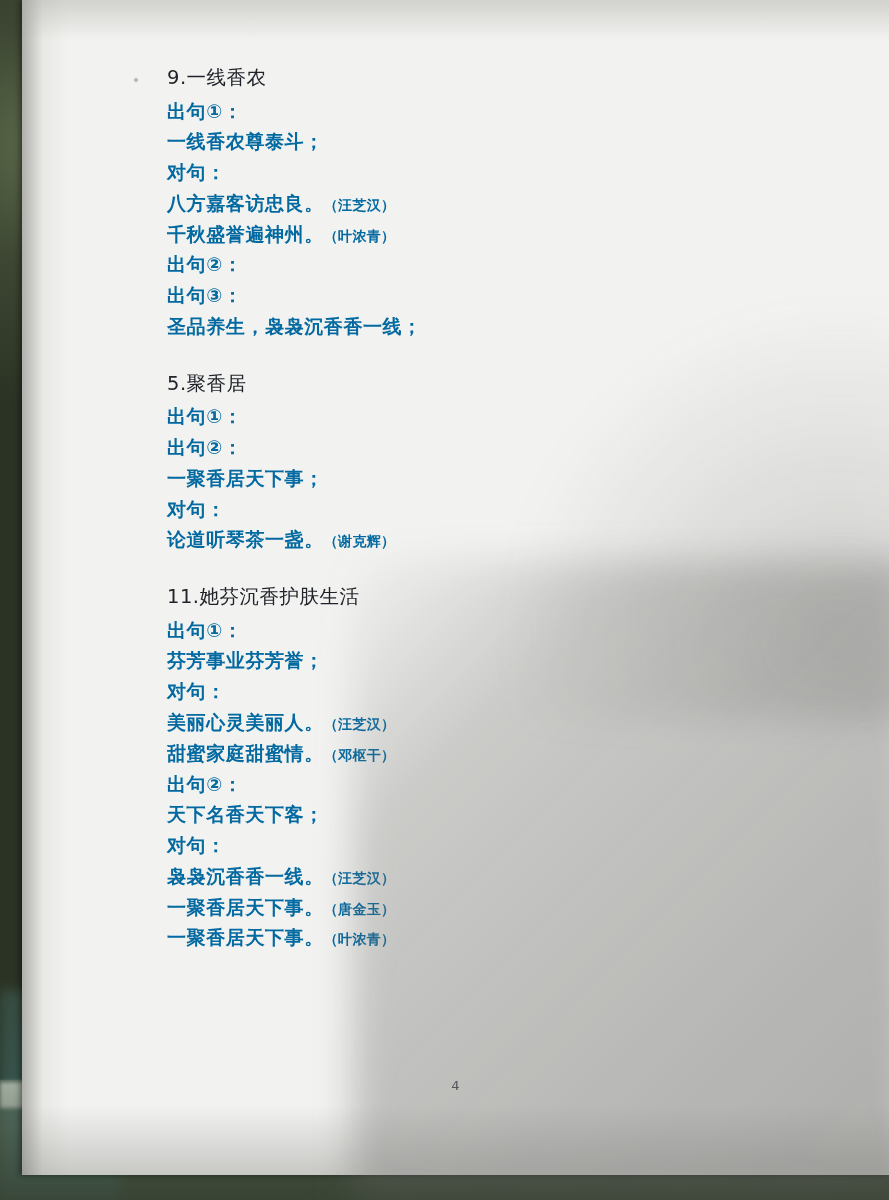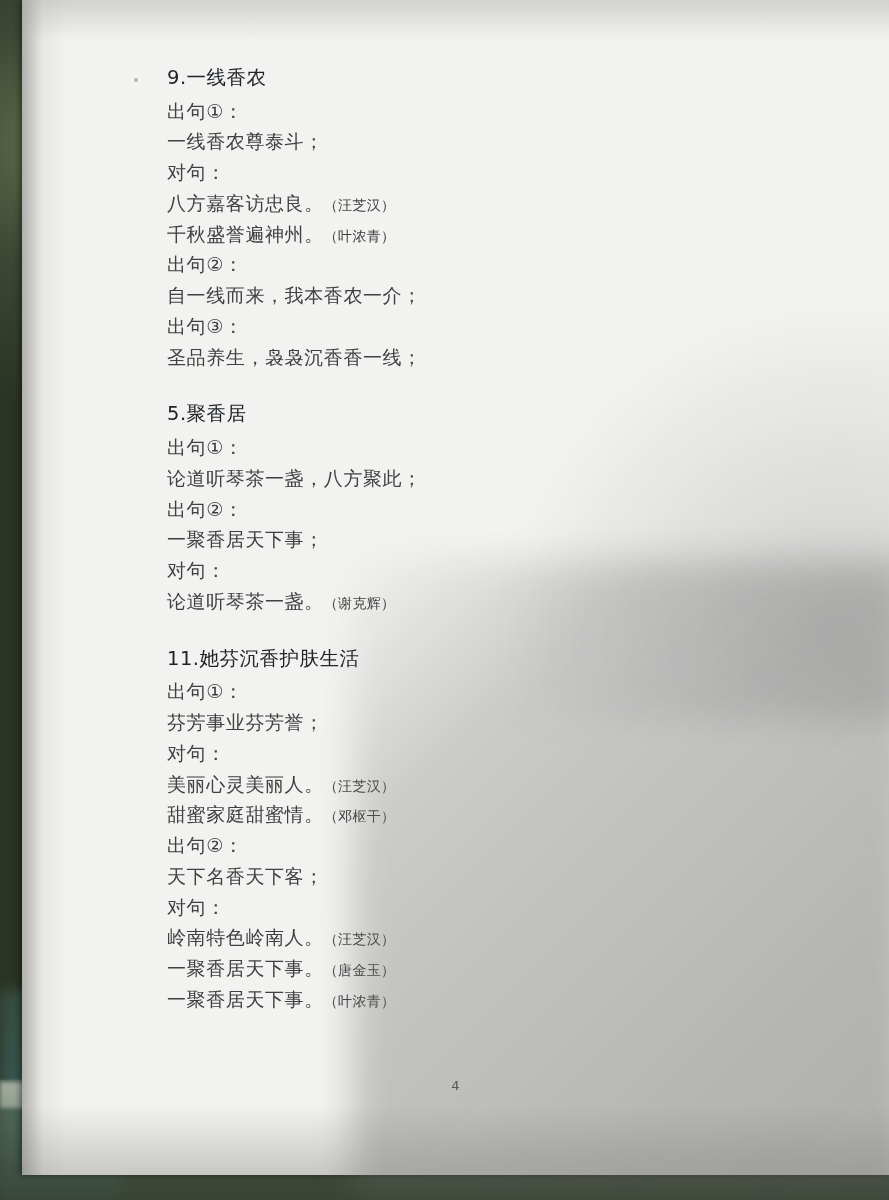--- a/index.html
+++ b/index.html
@@ -128,24 +128,25 @@
     font-family: "DejaVu Sans", sans-serif;
     font-size: 19.5px;
     color: #20242a;
     letter-spacing: 0.5px;
     line-height: 1.62;
     margin-bottom: 2px;
   }
   .line {
     font-family: "DejaVu Sans", sans-serif;
     font-size: 19px;
-    color: #404040;
+    color: #0369a1;
     letter-spacing: 0.6px;
     line-height: 1.62;
     white-space: nowrap;
+    font-weight: bold;
   }
   .attrib {
     font-size: 14px;
     letter-spacing: 0.3px;
   }
   .page-number {
     position: absolute;
     left: 0;
     top: 1078px;
     width: 867px;
@@ -172,46 +173,44 @@
     <div class="content">
 
       <div class="section">
         <div class="heading">9.一线香农</div>
         <div class="line"><span>出句①：</span><span class="attrib"></span></div>
         <div class="line"><span>一线香农尊泰斗；</span><span class="attrib"></span></div>
         <div class="line"><span>对句：</span><span class="attrib"></span></div>
         <div class="line"><span>八方嘉客访忠良。</span><span class="attrib">（汪芝汉）</span></div>
         <div class="line"><span>千秋盛誉遍神州。</span><span class="attrib">（叶浓青）</span></div>
         <div class="line"><span>出句②：</span><span class="attrib"></span></div>
-        <div class="line"><span>自一线而来，我本香农一介；</span><span class="attrib"></span></div>
         <div class="line"><span>出句③：</span><span class="attrib"></span></div>
         <div class="line"><span>圣品养生，袅袅沉香香一线；</span><span class="attrib"></span></div>
       </div>
 
       <div class="section">
         <div class="heading">5.聚香居</div>
         <div class="line"><span>出句①：</span><span class="attrib"></span></div>
-        <div class="line"><span>论道听琴茶一盏，八方聚此；</span><span class="attrib"></span></div>
         <div class="line"><span>出句②：</span><span class="attrib"></span></div>
         <div class="line"><span>一聚香居天下事；</span><span class="attrib"></span></div>
         <div class="line"><span>对句：</span><span class="attrib"></span></div>
         <div class="line"><span>论道听琴茶一盏。</span><span class="attrib">（谢克辉）</span></div>
       </div>
 
       <div class="section">
         <div class="heading">11.她芬沉香护肤生活</div>
         <div class="line"><span>出句①：</span><span class="attrib"></span></div>
         <div class="line"><span>芬芳事业芬芳誉；</span><span class="attrib"></span></div>
         <div class="line"><span>对句：</span><span class="attrib"></span></div>
         <div class="line"><span>美丽心灵美丽人。</span><span class="attrib">（汪芝汉）</span></div>
         <div class="line"><span>甜蜜家庭甜蜜情。</span><span class="attrib">（邓枢干）</span></div>
         <div class="line"><span>出句②：</span><span class="attrib"></span></div>
         <div class="line"><span>天下名香天下客；</span><span class="attrib"></span></div>
         <div class="line"><span>对句：</span><span class="attrib"></span></div>
-        <div class="line"><span>岭南特色岭南人。</span><span class="attrib">（汪芝汉）</span></div>
+        <div class="line"><span>袅袅沉香香一线。</span><span class="attrib">（汪芝汉）</span></div>
         <div class="line"><span>一聚香居天下事。</span><span class="attrib">（唐金玉）</span></div>
         <div class="line"><span>一聚香居天下事。</span><span class="attrib">（叶浓青）</span></div>
       </div>
 
     </div>
 
     <div class="page-number">4</div>
 
     <div class="page-shadow2"></div>
     <div class="page-shadow"></div>

